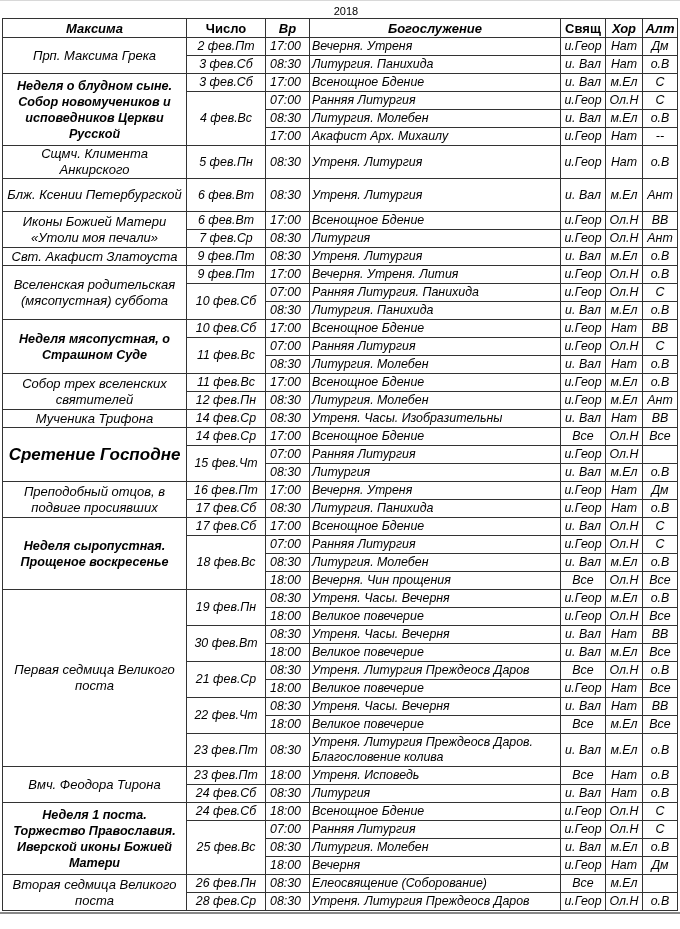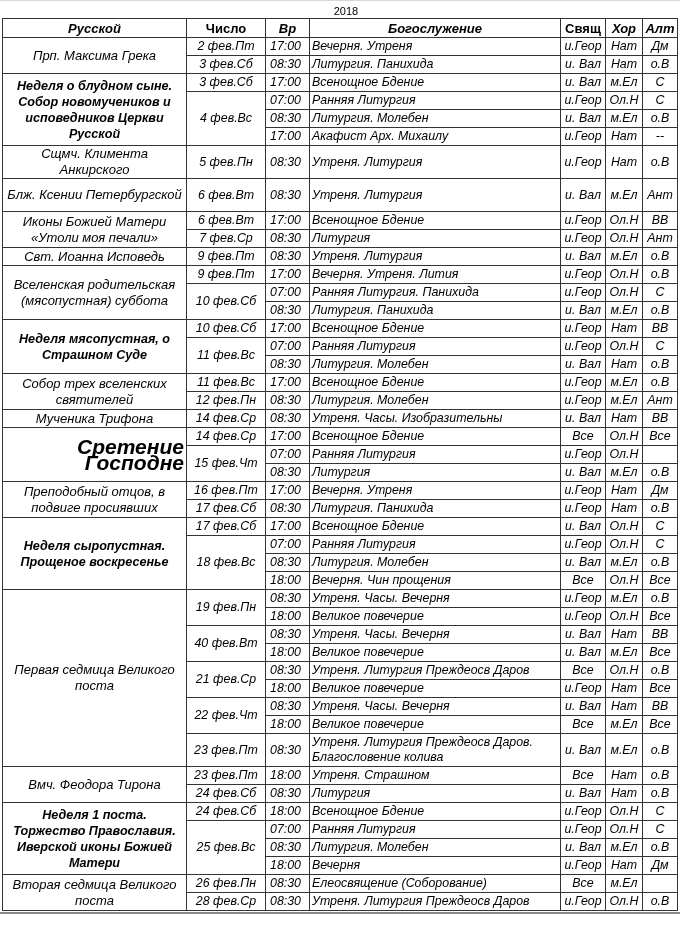--- a/index.html
+++ b/index.html
@@ -6,21 +6,21 @@
   body { width:680px; height:929px; overflow:hidden; font-family:"Liberation Sans", sans-serif; color:#000; }
   .topline { height:3px; border-top:1px solid #d8d8d8; }
   .year { height:14px; line-height:14px; font-size:11px; text-align:center; padding-left:12px; }
   table { border-collapse:collapse; table-layout:fixed; width:675px; margin-left:2px; }
   td, th { border:1px solid #333; padding:0 2px; font-size:12.4px; line-height:15px; height:17px; overflow:hidden; white-space:nowrap; }
   th { font-weight:bold; font-size:13px; height:18px; }
   th.it { font-style:italic; }
   td { font-style:italic; }
   td.feast { white-space:normal; text-align:center; line-height:16px; font-size:13px; }
   td.feast.bold { font-weight:bold; font-size:12.6px; }
-  td.feast.big { font-weight:bold; font-size:21px;text-align:right; }
+  td.feast.big { font-weight:bold; font-size:17px; }
   td.date { text-align:center; }
   td.time { text-align:right; padding-right:8px; }
   td.svc { text-align:left; }
   td.svc.wrap { white-space:normal; line-height:15px;margin-left:13px; }
   td.priest, td.choir, td.alt { text-align:center; padding:0 1px; }
   td.tall2 { height:32px; }
   .bottomline { height:4px; border-top:2px solid #888; margin-top:1px; }
 </style>
 </head>
 <body>
@@ -33,21 +33,21 @@
     <col style="width:184px">
     <col style="width:79px">
     <col style="width:44px">
     <col style="width:251px">
     <col style="width:45px">
     <col style="width:37px">
     <col style="width:35px">
   </colgroup>
   <thead>
     <tr>
-      <th class="it">Русской</th>
+      <th class="it">Максима</th>
       <th>Число</th>
       <th class="it">Вр</th>
       <th class="it">Богослужение</th>
       <th>Свящ</th>
       <th class="it">Хор</th>
       <th class="it">Алт</th>
     </tr>
   </thead>
   <tbody id="tbody">
       <tr>
@@ -127,21 +127,21 @@
       </tr>
       <tr>
         <td class="date" rowspan="1">7 фев.Ср</td>
         <td class="time">08:30</td>
         <td class="svc">Литургия</td>
         <td class="priest">и.Геор</td>
         <td class="choir">Ол.Н</td>
         <td class="alt">Ант</td>
       </tr>
       <tr>
-        <td class="feast" rowspan="1">Свт. Иоанна Исповедь</td>
+        <td class="feast" rowspan="1">Свт. Акафист Златоуста</td>
         <td class="date" rowspan="1">9 фев.Пт</td>
         <td class="time">08:30</td>
         <td class="svc">Утреня. Литургия</td>
         <td class="priest">и. Вал</td>
         <td class="choir">м.Ел</td>
         <td class="alt">о.В</td>
       </tr>
       <tr>
         <td class="feast" rowspan="3">Вселенская родительская (мясопустная) суббота</td>
         <td class="date" rowspan="1">9 фев.Пт</td>
@@ -298,21 +298,21 @@
         <td class="alt">о.В</td>
       </tr>
       <tr>
         <td class="time">18:00</td>
         <td class="svc">Великое повечерие</td>
         <td class="priest">и.Геор</td>
         <td class="choir">Ол.Н</td>
         <td class="alt">Все</td>
       </tr>
       <tr>
-        <td class="date" rowspan="2">40 фев.Вт</td>
+        <td class="date" rowspan="2">30 фев.Вт</td>
         <td class="time">08:30</td>
         <td class="svc">Утреня. Часы. Вечерня</td>
         <td class="priest">и. Вал</td>
         <td class="choir">Нат</td>
         <td class="alt">ВВ</td>
       </tr>
       <tr>
         <td class="time">18:00</td>
         <td class="svc">Великое повечерие</td>
         <td class="priest">и. Вал</td>
@@ -354,21 +354,21 @@
         <td class="time tall2">08:30</td>
         <td class="svc tall2 wrap">Утреня.  Литургия Преждеосв Даров. Благословение колива</td>
         <td class="priest tall2">и. Вал</td>
         <td class="choir tall2">м.Ел</td>
         <td class="alt tall2">о.В</td>
       </tr>
       <tr>
         <td class="feast" rowspan="2">Вмч. Феодора Тирона</td>
         <td class="date" rowspan="1">23 фев.Пт</td>
         <td class="time">18:00</td>
-        <td class="svc">Утреня. Страшном</td>
+        <td class="svc">Утреня. Исповедь</td>
         <td class="priest">Все</td>
         <td class="choir">Нат</td>
         <td class="alt">о.В</td>
       </tr>
       <tr>
         <td class="date" rowspan="1">24 фев.Сб</td>
         <td class="time">08:30</td>
         <td class="svc">Литургия</td>
         <td class="priest">и. Вал</td>
         <td class="choir">Нат</td>

